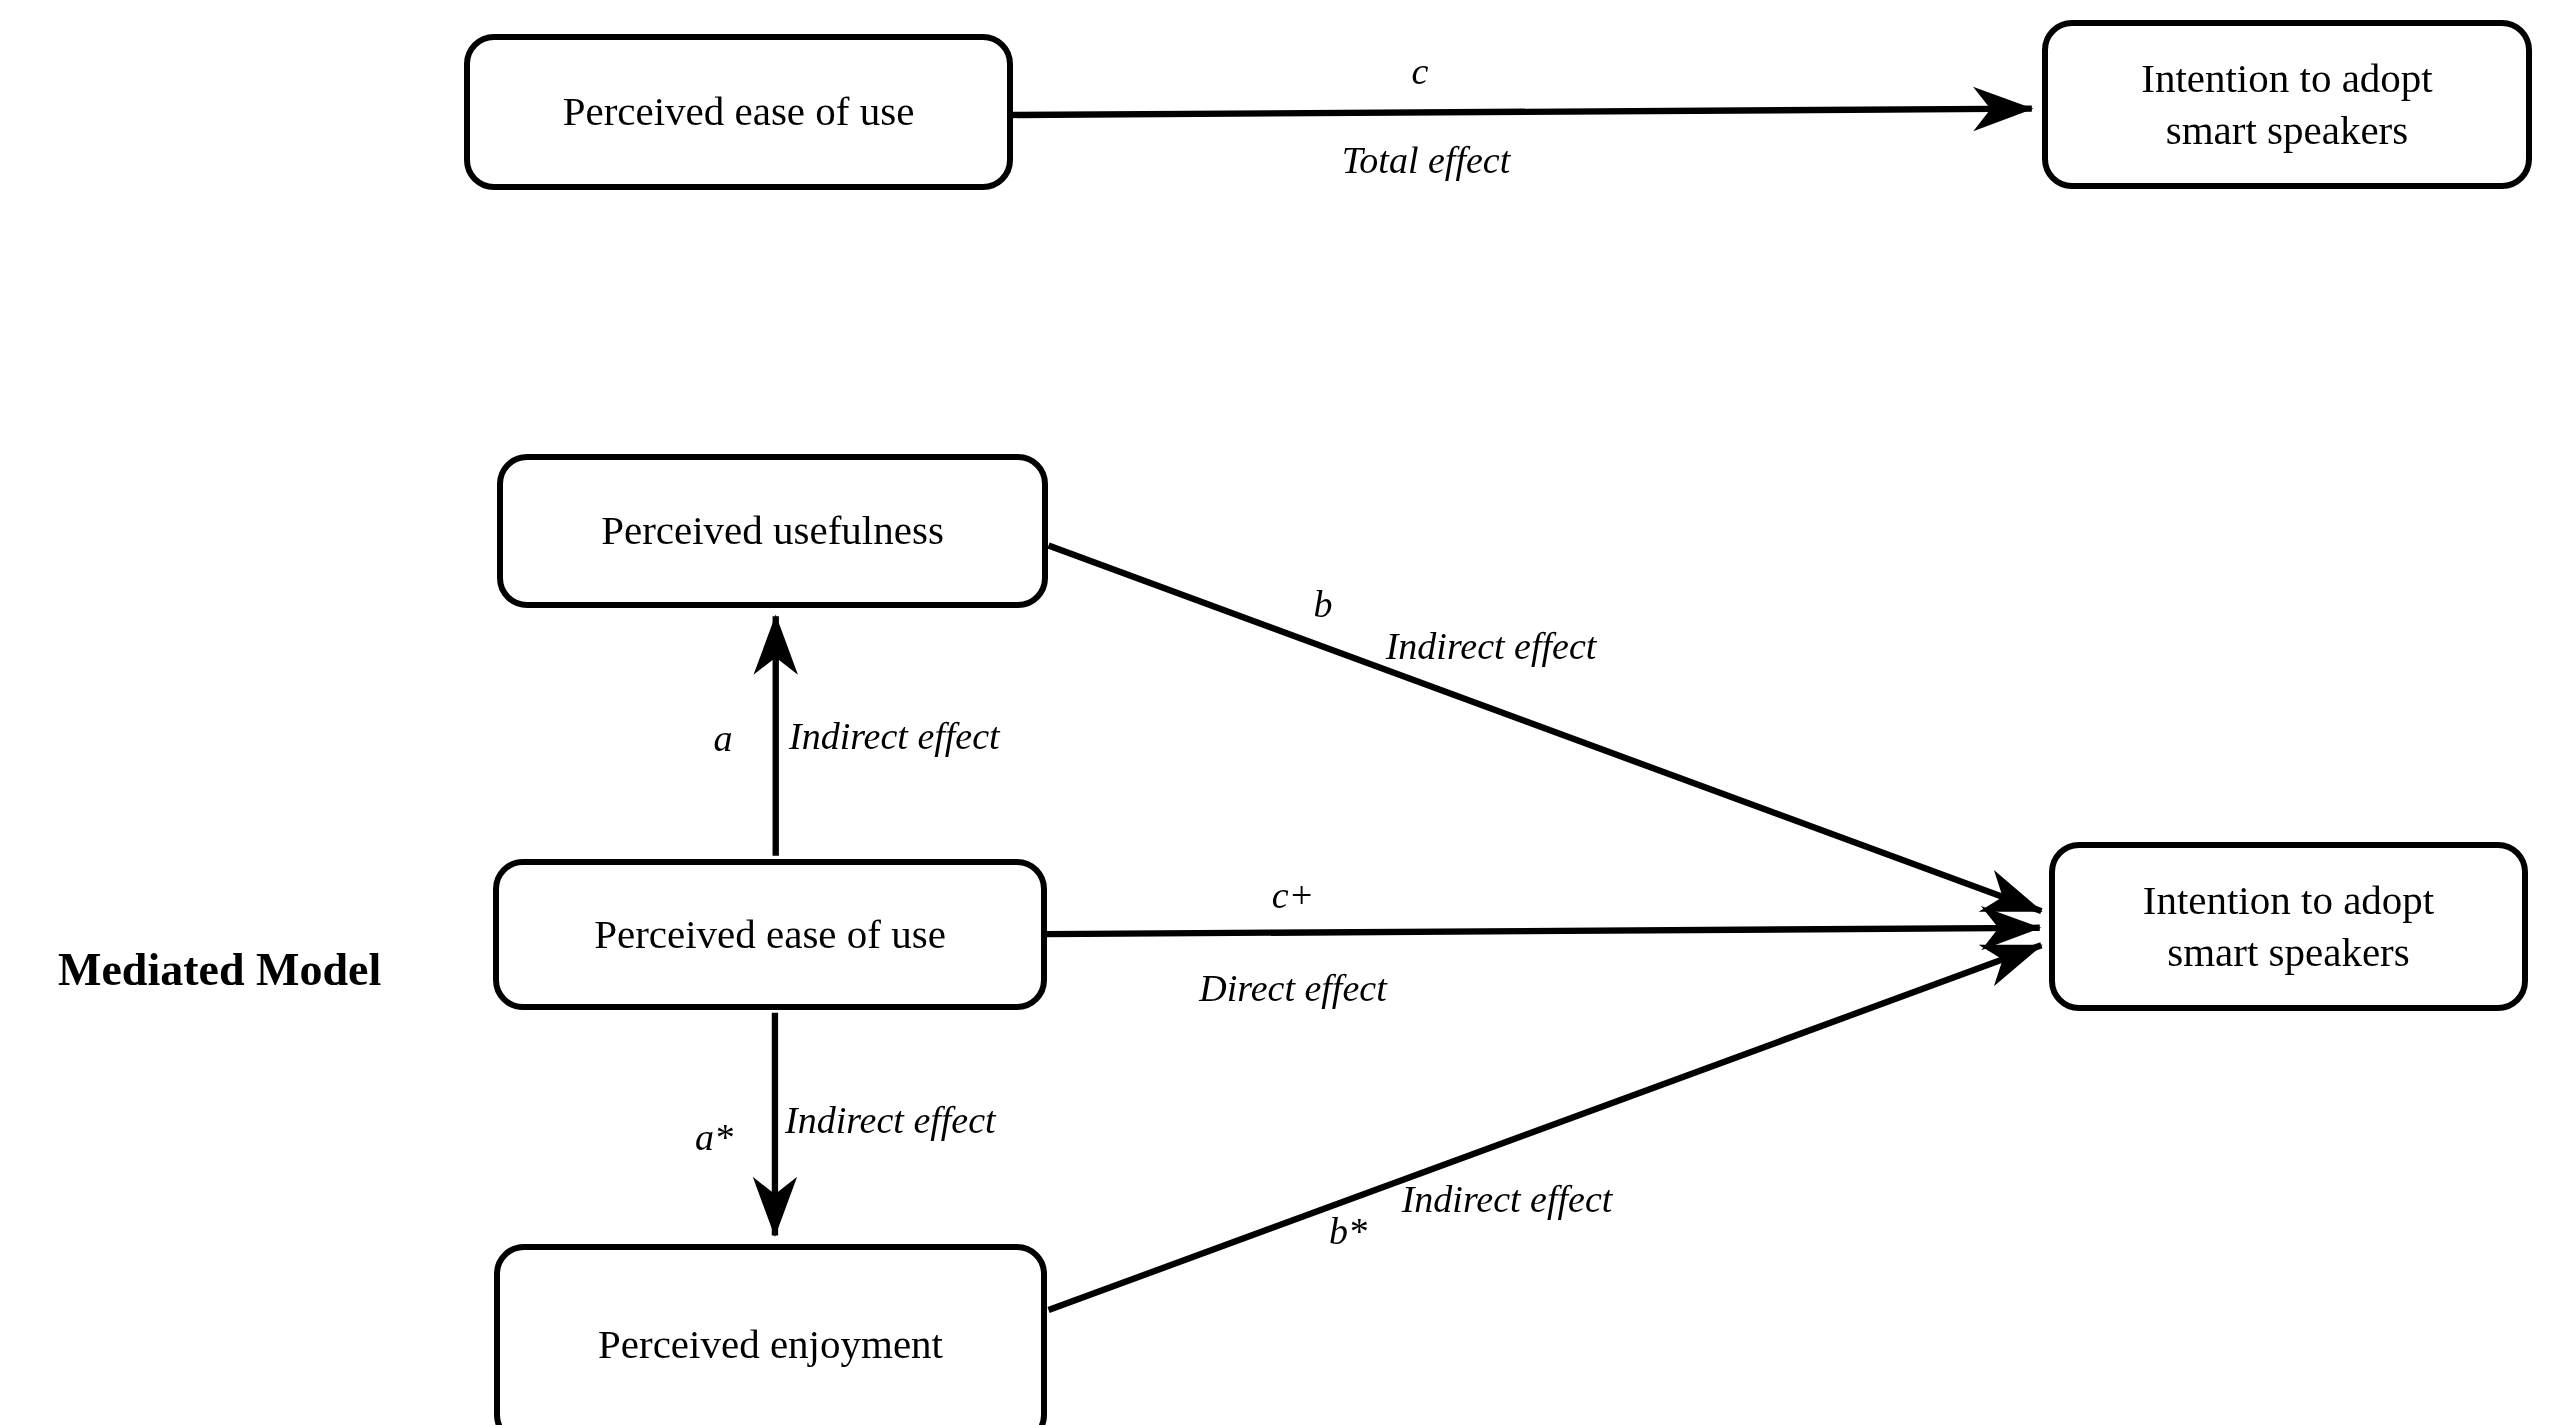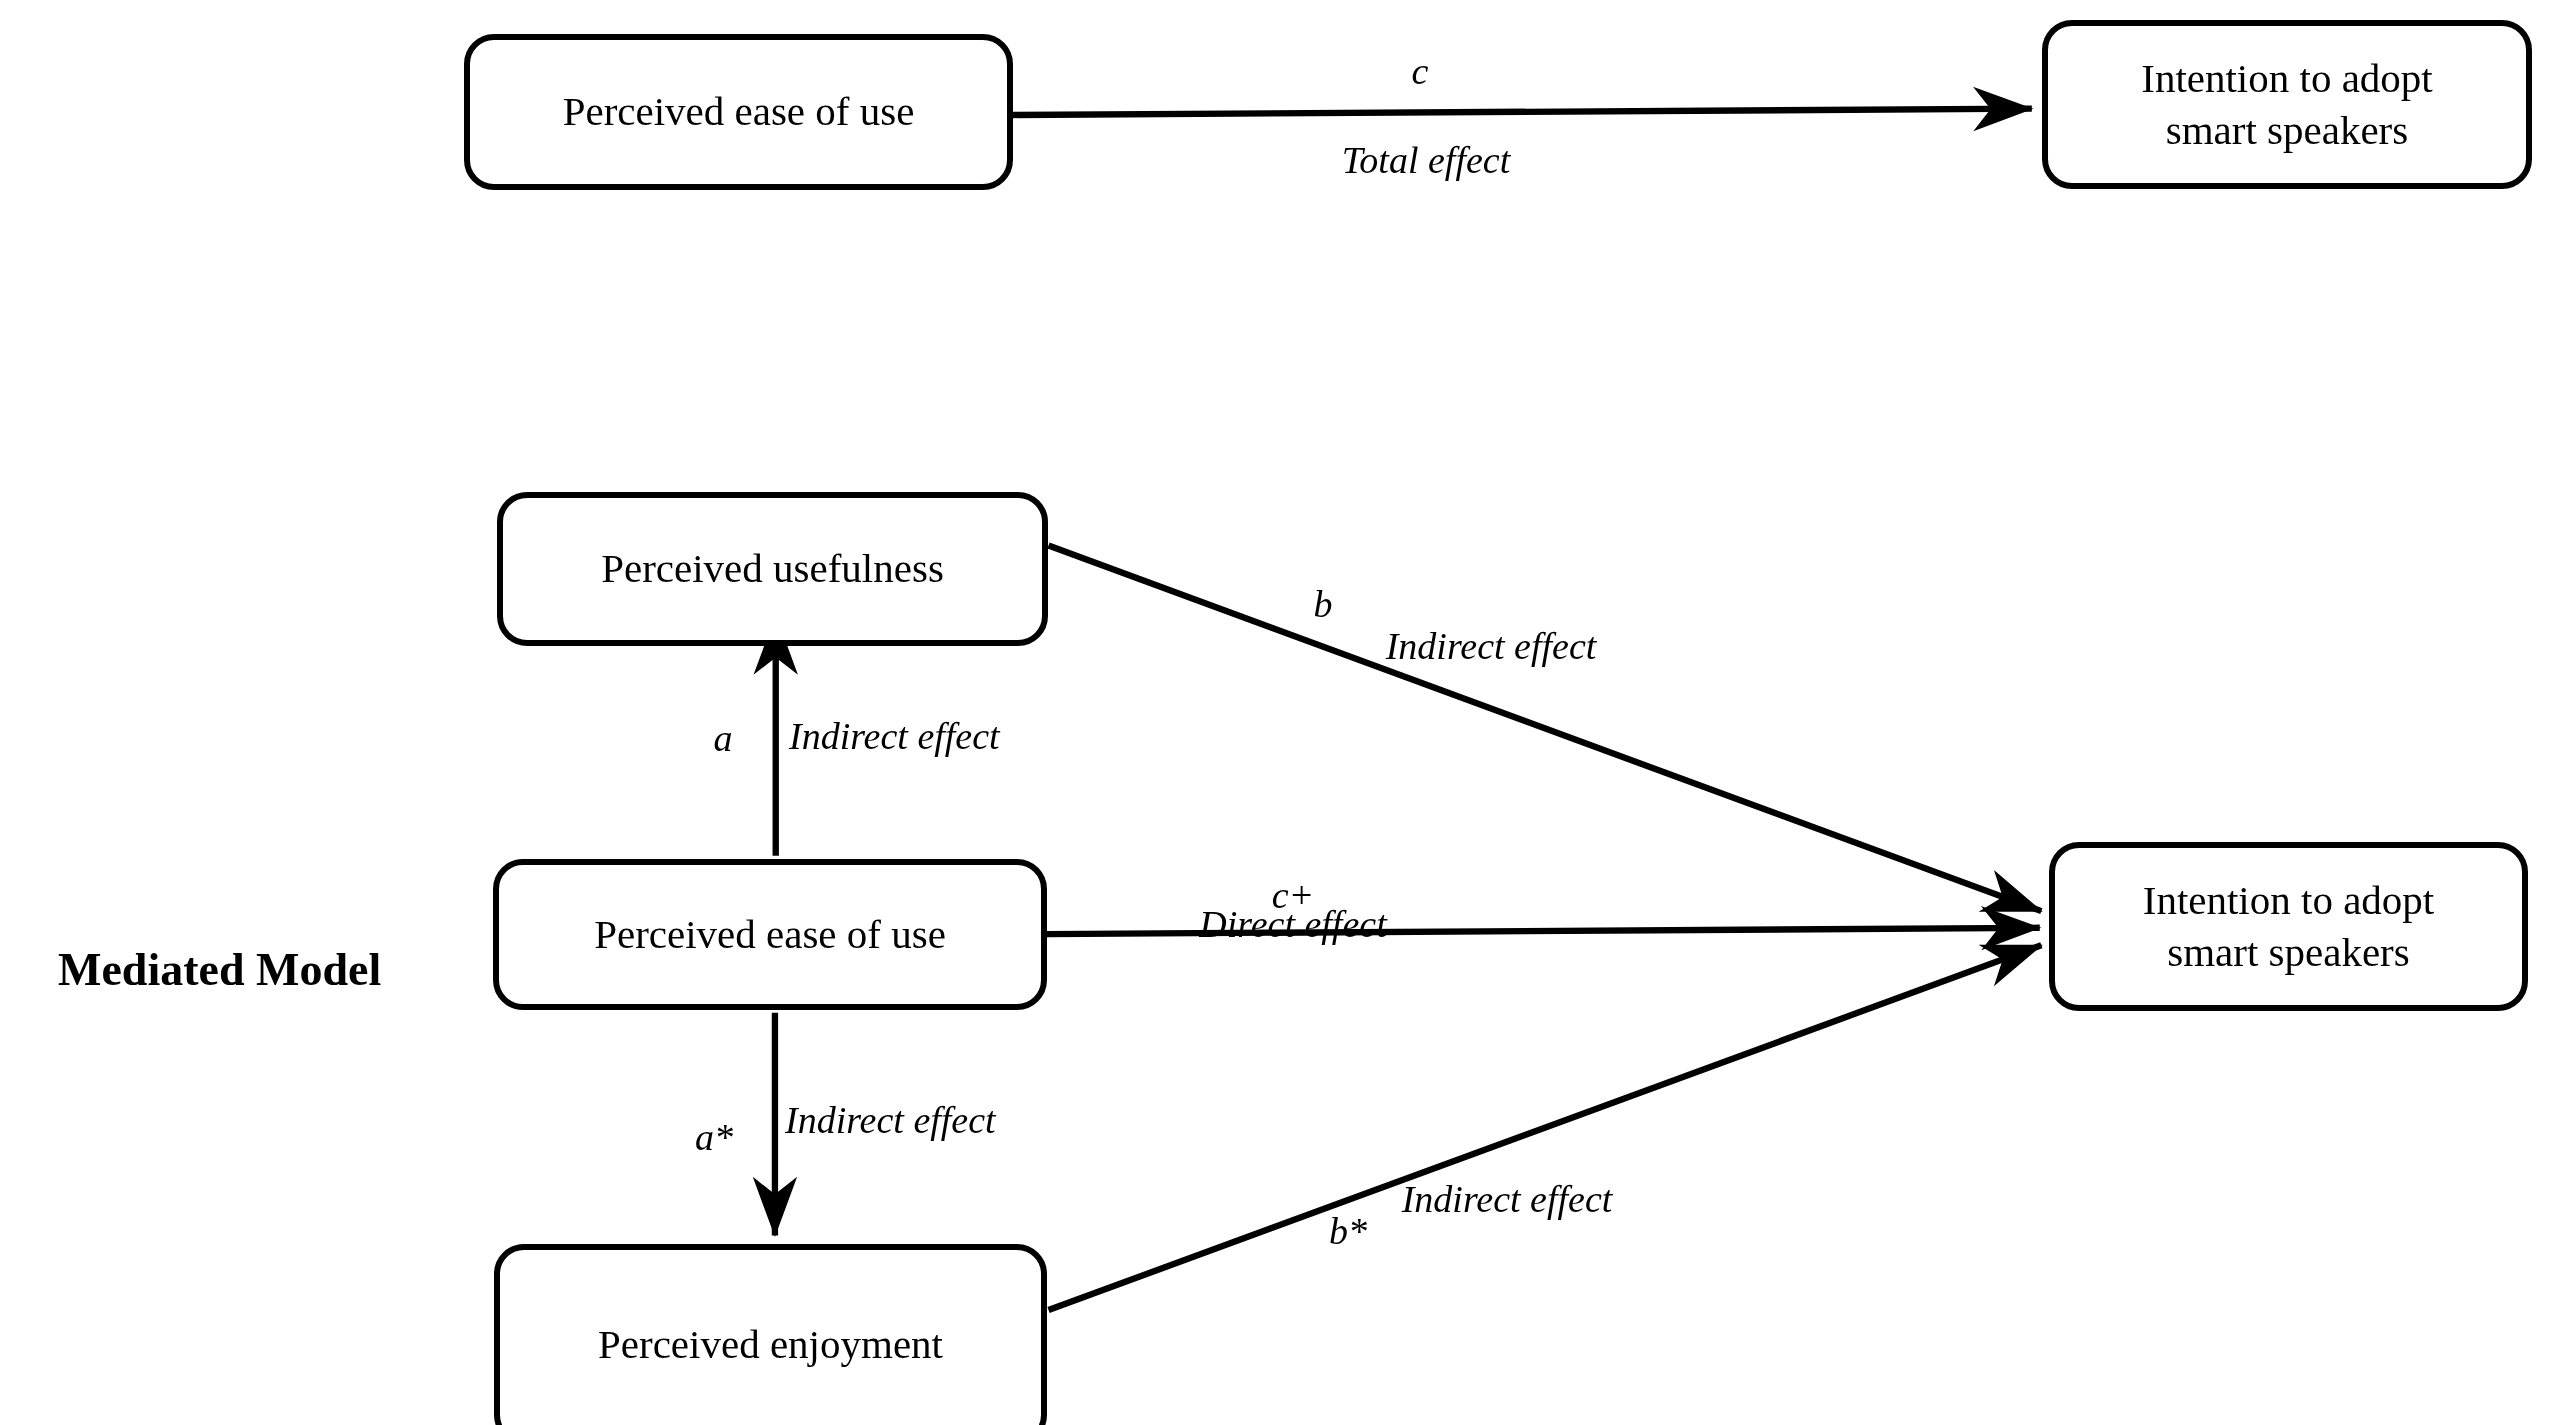--- a/index.html
+++ b/index.html
@@ -64,34 +64,34 @@
 
   <div class="section-label" style="left:58px; top:969px;">Mediated Model</div>
 
   <div class="node" style="left:464px; top:34px; width:549px; height:156px;">Perceived ease of use</div>
   <div class="node" style="left:2042px; top:20px; width:490px; height:169px;">Intention to adopt
 smart speakers</div>
 
   <div class="elabel center" style="left:1420px; top:71px;">c</div>
   <div class="elabel center" style="left:1426px; top:160px;">Total effect</div>
 
-  <div class="node" style="left:497px; top:454px; width:551px; height:154px;margin-top:38px;">Perceived usefulness</div>
+  <div class="node" style="left:497px; top:454px; width:551px; height:154px;">Perceived usefulness</div>
   <div class="node" style="left:493px; top:859px; width:554px; height:151px;">Perceived ease of use</div>
   <div class="node" style="left:494px; top:1244px; width:553px; height:201px;">Perceived enjoyment</div>
   <div class="node" style="left:2049px; top:842px; width:479px; height:169px;">Intention to adopt
 smart speakers</div>
 
   <div class="elabel center" style="left:723px; top:738px;">a</div>
   <div class="elabel vcenter" style="left:789px; top:736px;">Indirect effect</div>
 
   <div class="elabel center" style="left:714px; top:1137px;">a*</div>
   <div class="elabel vcenter" style="left:785px; top:1120px;">Indirect effect</div>
 
   <div class="elabel center" style="left:1293px; top:895px;">c+</div>
-  <div class="elabel center" style="left:1293px; top:924px;">Direct effect</div>
+  <div class="elabel center" style="left:1293px; top:988px;">Direct effect</div>
 
   <div class="elabel center" style="left:1323px; top:604px;">b</div>
   <div class="elabel center" style="left:1491px; top:646px;">Indirect effect</div>
 
   <div class="elabel center" style="left:1348px; top:1231px;">b*</div>
   <div class="elabel center" style="left:1507px; top:1199px;">Indirect effect</div>
 
 </div>
 
 

